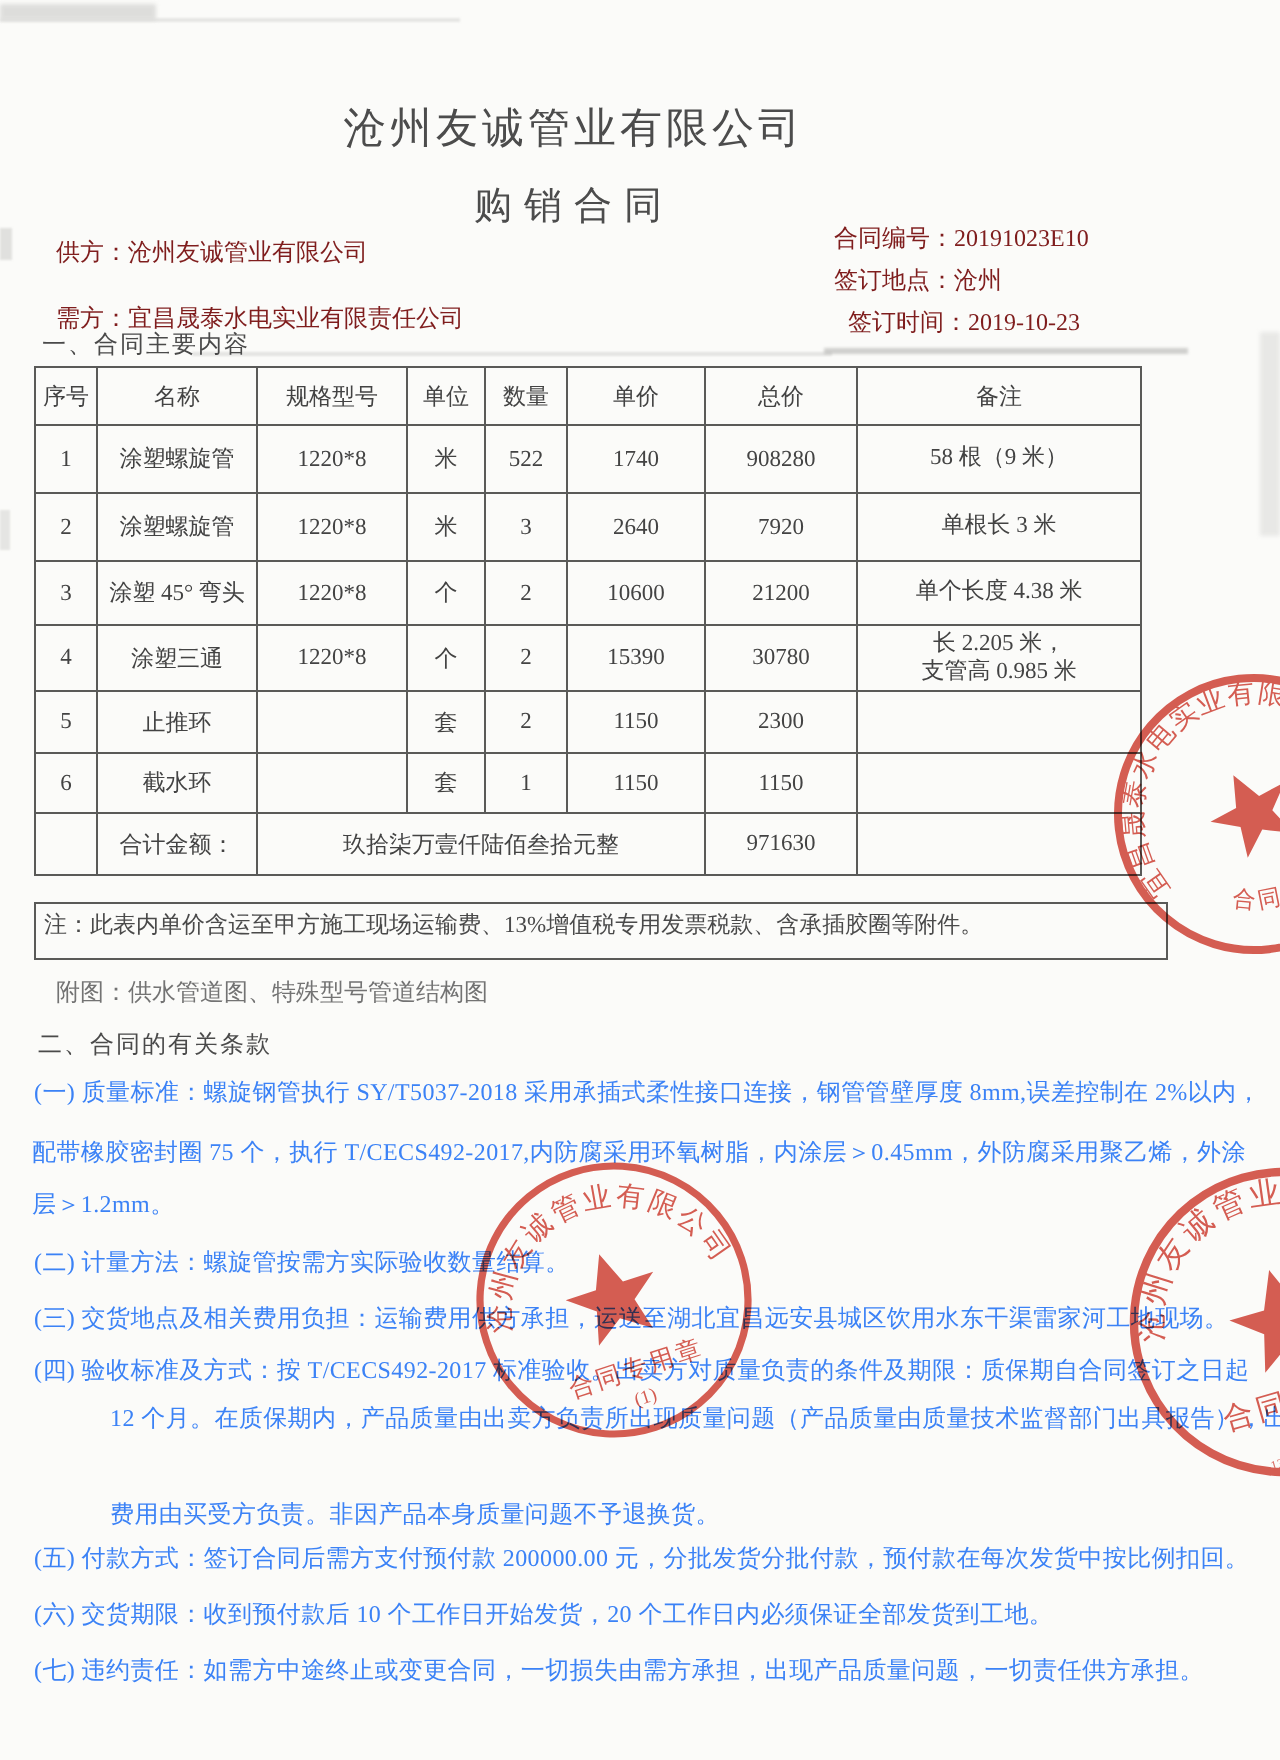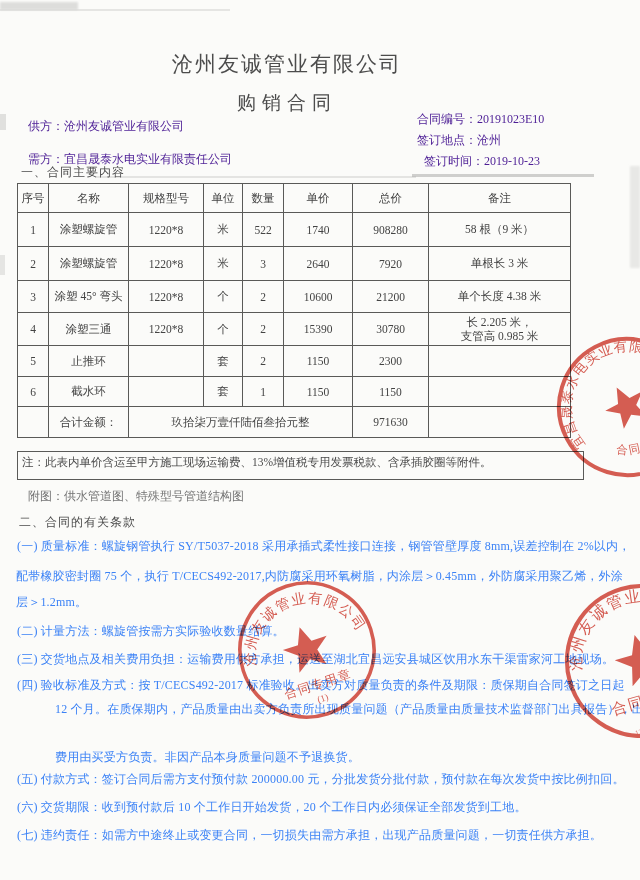--- a/index.html
+++ b/index.html
@@ -15,21 +15,21 @@
   .a-topleft{left:0;top:2px;width:78px;height:8px;background:#c6c6c4;opacity:.55;filter:blur(1px);}
   .a-topline{left:0;top:9px;width:230px;height:2px;background:#d8d8d6;opacity:.6;filter:blur(.5px);}
   .a-leftmark1{left:0;top:114px;width:6px;height:16px;background:#cfcfcd;opacity:.6;filter:blur(.5px);}
   .a-leftmark2{left:0;top:255px;width:5px;height:20px;background:#d4d4d2;opacity:.55;filter:blur(.5px);}
   .a-rightsliver{left:630px;top:166px;width:10px;height:102px;background:#d9d9d7;opacity:.55;filter:blur(1px);}
   .a-smudge1{left:412px;top:174px;width:182px;height:3px;background:#8f8f8d;opacity:.4;filter:blur(.7px);}
   .a-smudge2{left:96px;top:176px;width:320px;height:2px;background:#aaaaa8;opacity:.28;filter:blur(.6px);}
 
   .title{left:0;top:50px;width:574px;text-align:center;font-size:21px;letter-spacing:2px;color:#4c4c4c;}
   .subtitle{left:0;top:90px;width:574px;text-align:center;font-size:19px;letter-spacing:6px;color:#4c4c4c;}
-  .meta{font-size:12px;color:#4c1d95;}
+  .meta{font-size:12px;color:#7f1d1d;}
   .m-supplier{left:28px;top:118px;}
   .m-buyer{left:28px;top:151px;}
   .m-no{left:417px;top:111px;}
   .m-place{left:417px;top:132px;}
   .m-date{left:400px;top:153px;margin-left:24px;}
   .sec-title{font-size:12px;color:#4a4a4a;letter-spacing:1px;}
   .s1{left:21px;top:164px;}
   .s2{left:19px;top:514px;}
   .attach{left:28px;top:488px;font-size:12px;color:#737373;}
 

